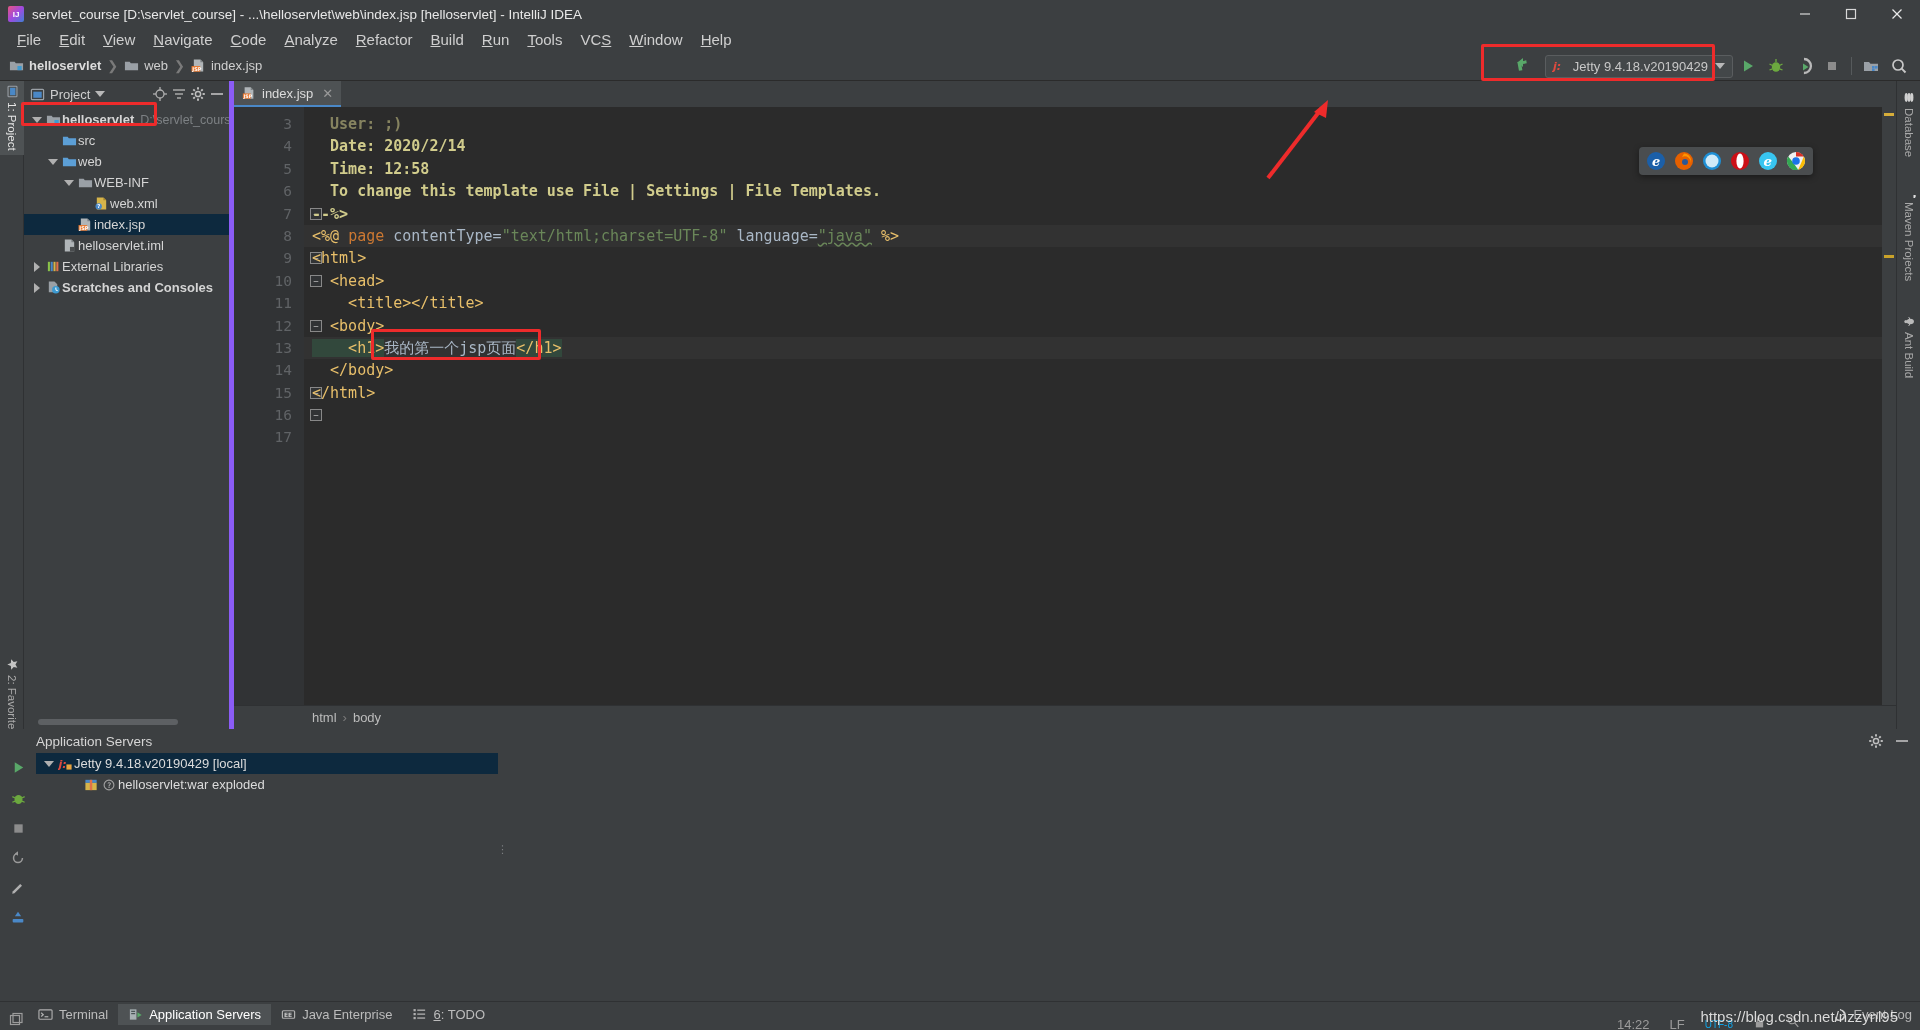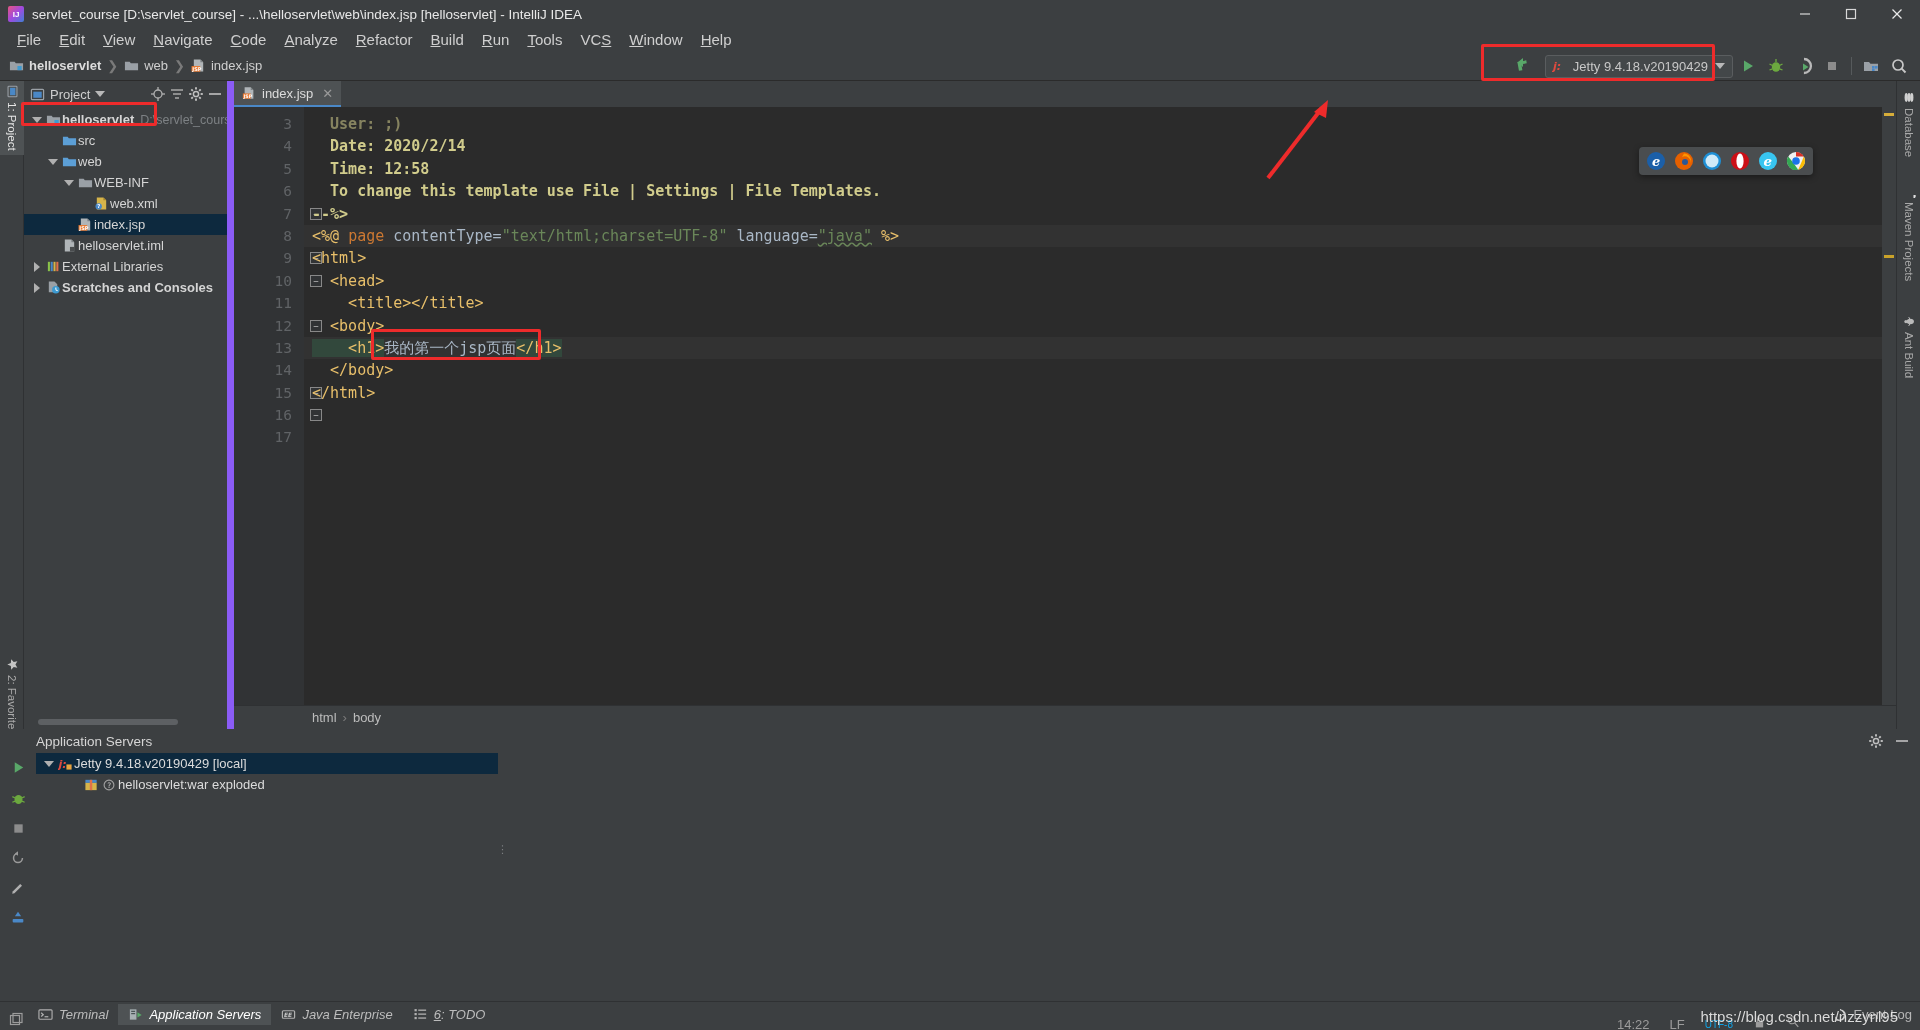--- a/index.html
+++ b/index.html
@@ -86,21 +86,21 @@
     position:absolute; left:0; width:24px;
     writing-mode: vertical-rl; text-orientation: mixed;
     font-size:11.5px; color:#a9a9a9; white-space:nowrap;
     display:flex; align-items:center; gap:4px; padding: 4px 0;
   }
   .vlabel.sel { background:#4e5254; color:#e6e6e6; }
 
   
   .projpanel {
     width: 210px; flex:0 0 210px; background:#3c3f41; display:flex; flex-direction:column;
-    border-right:7px solid #8b5cf6; position:relative;
+    border-right:5px solid #8b5cf6; position:relative;
   }
   .proj-head {
     height:26px; display:flex; align-items:center; gap:5px; padding:0 4px 0 6px;
   }
   .proj-title { font-size:13px; color:#cfcfcf; }
   .proj-head-right { margin-left:auto; display:flex; align-items:center; gap:3px; }
   .tree { padding-top:2px; font-size:13px; color:#d5d5d5; flex:1; overflow:hidden; position:relative; }
   .tnode {
     display:flex; align-items:center; height:21px; white-space:nowrap; padding-right:4px;
   }
@@ -201,21 +201,21 @@
   .drag-dots {
     position:absolute; left:497px; top:118px; color:#7c7f81; font-size:11px; letter-spacing:0;
     line-height:4px;
   }
 
   
   .statusbar {
     height:26px; background:#3c3f41; display:flex; align-items:center; position:relative;
     border-top:1px solid #2f3133;
   }
-  .tw-buttons { display:flex; align-items:center; padding-left:28px; gap:0;font-style:italic; }
+  .tw-buttons { display:flex; align-items:center; padding-left:28px; gap:0; }
   .tw-btn {
     display:flex; align-items:center; gap:6px; padding:3px 10px; font-size:13px; color:#bcbcbc;
   }
   .tw-btn.sel { background:#4e5254; color:#ffffff; }
   .tw-btn u { text-decoration: underline; }
   .status-right {
     position:absolute; right:8px; display:flex; align-items:center; gap:18px;
   }
   .status-right span { font-size:13px; color:#b6b6b6; }
   .eventlog { display:flex; align-items:center; gap:6px; }

